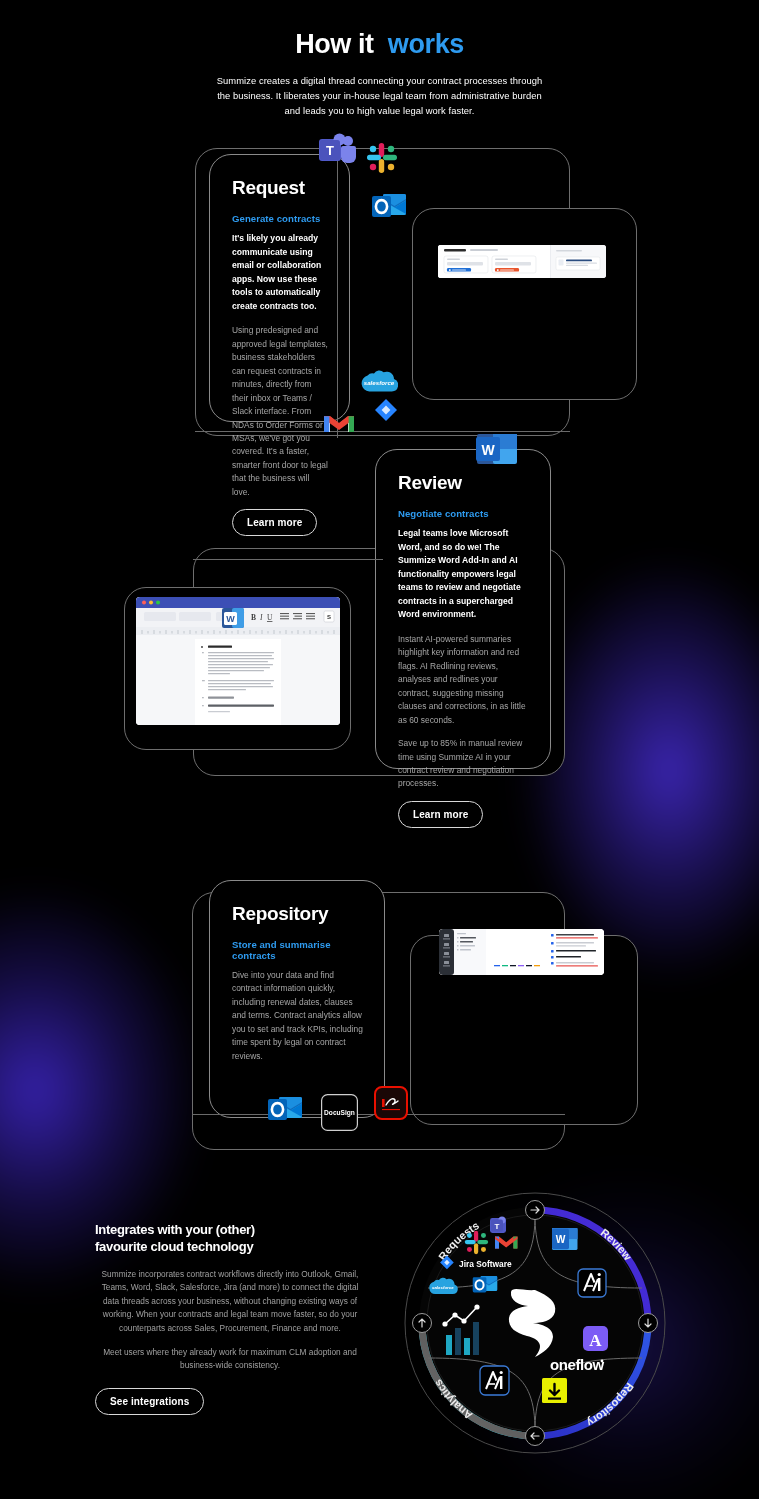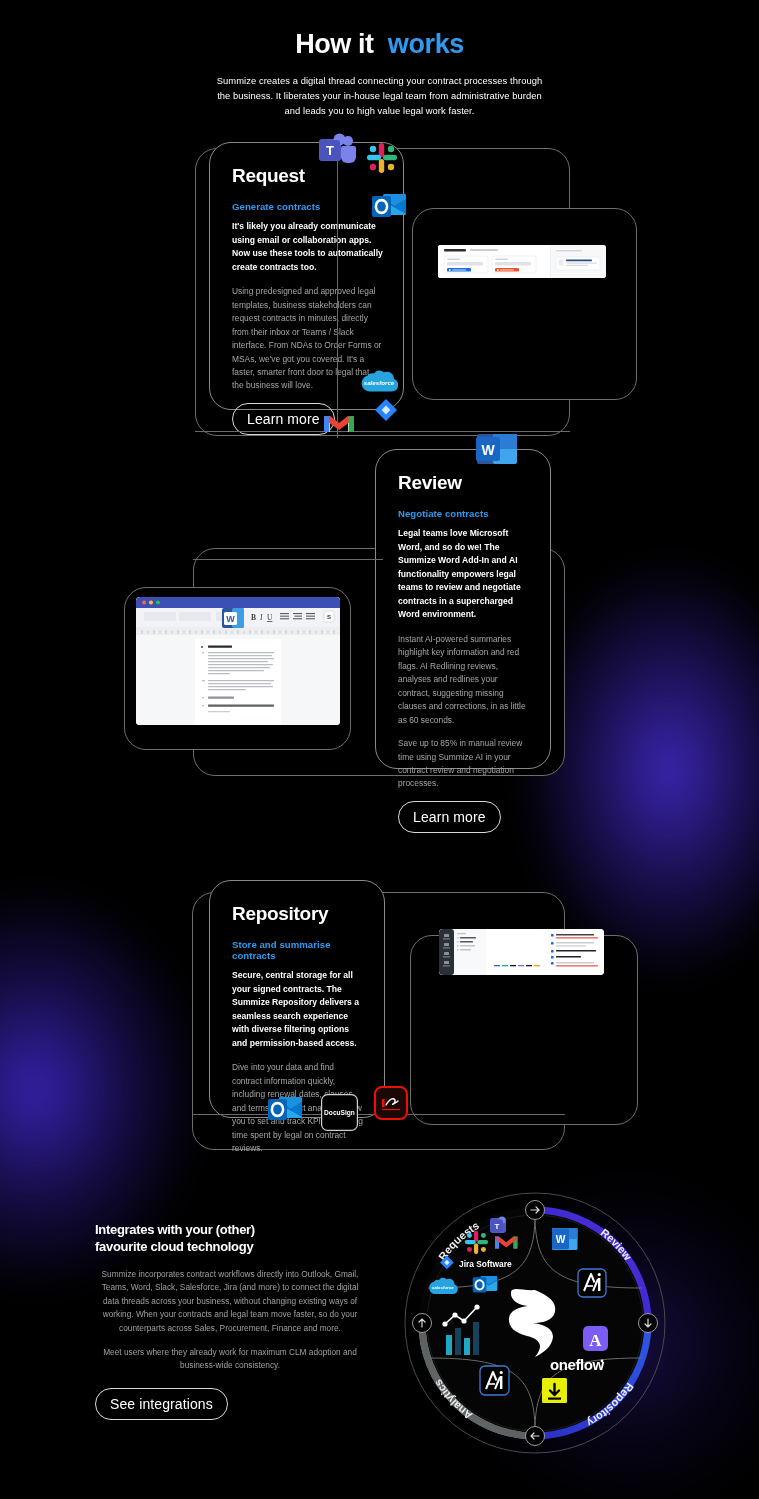--- a/index.html
+++ b/index.html
@@ -58,21 +58,21 @@
     font-size:9.6px; font-weight:700; color:#2E9BF0; margin-bottom:8px; letter-spacing:0.05px;
   }
   .card .lead {
     font-size:8.6px; line-height:1.58; color:#ffffff; font-weight:700; margin-bottom:11px;
   }
   .card .body {
     font-size:8.4px; line-height:1.6; color:#a6a6a6; margin-bottom:10px;
   }
   .btn {
     display:inline-block; border:1px solid #d8d8d8; border-radius:999px;
-    color:#ffffff; font-size:14px; font-weight:400; padding:7px 14px;
+    color:#ffffff; font-size:10px; font-weight:700; padding:7px 14px;
     background:transparent; cursor:pointer; letter-spacing:0.1px;
   }
 
   
   .line { position:absolute; background:#6a6a6a; }
   .line.h { height:1px; }
   .line.v { width:1px; }
 
   
   .ic { position:absolute; }
@@ -130,21 +130,21 @@
       <rect x="112" y="0" width="0.7" height="33" fill="#e6e8ec"></rect>
       <rect x="118" y="5" width="26" height="1.6" rx="0.8" fill="#d3d7dd"></rect>
       <rect x="118" y="12" width="44" height="13" rx="1.6" fill="#fff" stroke="#e4e7eb" stroke-width="0.6"></rect>
       <rect x="120.5" y="14.5" width="5" height="6" rx="0.8" fill="#e9edf3"></rect>
       <rect x="128" y="14.5" width="26" height="1.8" rx="0.9" fill="#2b4d80"></rect>
       <rect x="128" y="17.6" width="31" height="1.2" rx="0.6" fill="#d8dce2"></rect>
       <rect x="128" y="19.8" width="22" height="1.2" rx="0.6" fill="#d8dce2"></rect>
     </svg>
   </div>
 
-  <div class="card" style="left:209px; top:142px; width:195px; height:268px;">
+  <div class="card" style="left:209px; top:154px; width:141px; height:268px;">
     <h2>Request</h2>
     <h3>Generate contracts</h3>
     <div class="lead">It's likely you already communicate using email or collaboration apps. Now use these tools to automatically create contracts too.</div>
     <div class="body">Using predesigned and approved legal templates, business stakeholders can request contracts in minutes, directly from their inbox or Teams / Slack interface. From NDAs to Order Forms or MSAs, we've got you covered. It's a faster, smarter front door to legal that the business will love.</div>
     <button class="btn">Learn more</button>
   </div>
 
   <div class="line v" style="left:337px; top:148px; height:290px;"></div>
   <div class="line h" style="left:195px; top:431px; width:375px;"></div>
 
@@ -354,21 +354,20 @@
         <rect x="112" y="33" width="2.6" height="2.6" rx="0.6" fill="#2563eb"></rect>
         <rect x="117" y="33" width="38" height="1.4" rx="0.5" fill="#c9ccd2"></rect>
         <rect x="117" y="36.2" width="42" height="1.2" rx="0.5" fill="#e8534f"></rect>
       </g>
     </svg>
   </div>
 
   <div class="card" style="left:209px; top:880px; width:176px; height:238px;">
     <h2>Repository</h2>
     <h3>Store and summarise contracts</h3>
-    <div class="lead">Secure, central storage for all your signed contracts. The Summize Repository delivers a seamless search experience with diverse filtering options and permission-based access.</div>
     <div class="body">Dive into your data and find contract information quickly, including renewal dates, clauses and terms. Contract analytics allow you to set and track KPIs, including time spent by legal on contract reviews.</div>
   </div>
 
   <div class="line h" style="left:192px; top:1114px; width:373px;"></div>
 
   <div class="ic" style="left:267px; top:1093px;">
     <svg width="36" height="32" viewBox="0 0 36 32">
       <rect x="12" y="4" width="23" height="21" rx="1.5" fill="#0F6CBD"></rect>
       <path d="M12 9l11.5 7L35 9v-3.5a1.5 1.5 0 0 0-1.5-1.5h-20A1.5 1.5 0 0 0 12 5.5z" fill="#1B8FE0"></path>
       <path d="M12 10.5l11.5 7L35 10.5V23a2 2 0 0 1-2 2H14a2 2 0 0 1-2-2z" fill="#28A8EA"></path>

